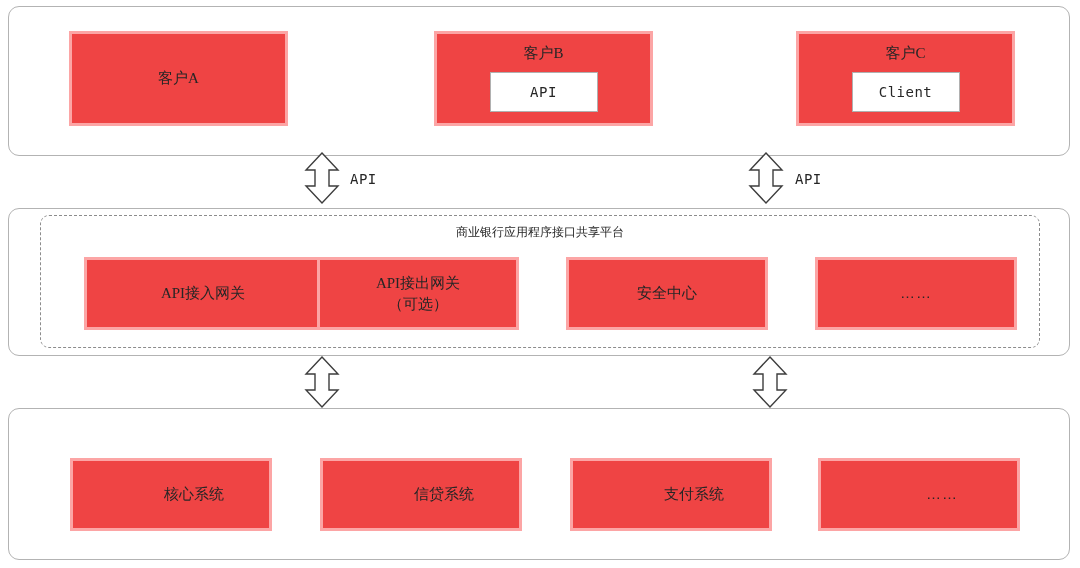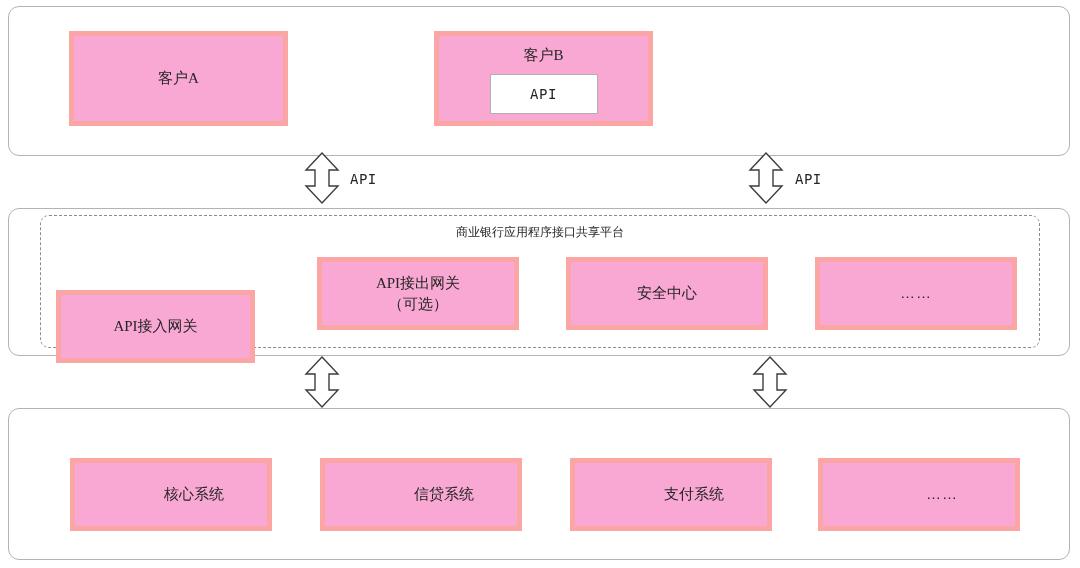--- a/index.html
+++ b/index.html
@@ -46,22 +46,22 @@
     height: 133px;
     border: 1px dashed #8c8c8c;
     border-radius: 9px;
     background: transparent;
   }
 
   
   .box {
     position: absolute;
     box-sizing: border-box;
-    border: 5px solid #fca5a5;
-    background: #f9a8d4;
+    border: 3px solid #fca5a5;
+    background: #ef4444;
     display: flex;
     align-items: center;
     justify-content: center;
     text-align: center;
     line-height: 1.35;
   }
   .box-label {
     display: block;
     white-space: pre-line;
   }
@@ -95,21 +95,21 @@
     align-items: center;
     justify-content: center;
     font-family: "DejaVu Sans Mono", "Liberation Mono", monospace;
     font-size: 14px;
     letter-spacing: 0.5px;
     color: #262626;
   }
 
   
   .module-box { top: 257px; height: 73px; font-size: 15px; }
-  .module-1 { left: 56px;  width: 199px; margin-top: 33px; }
+  .module-1 { left: 84px;  width: 238px; }
   .module-2 { left: 317px; width: 202px; }
   .module-3 { left: 566px; width: 202px; }
   .module-4 { left: 815px; width: 202px; }
 
   
   .system-box { top: 458px; height: 73px; font-size: 15px; padding-left: 46px; }
   .system-1 { left: 70px;  width: 202px; }
   .system-2 { left: 320px; width: 202px; }
   .system-3 { left: 570px; width: 202px; }
   .system-4 { left: 818px; width: 202px; }
@@ -162,20 +162,24 @@
 
   <div class="box client-box client-a">
     <span class="box-label">客户A</span>
   </div>
 
   <div class="box client-box client-b client-stack">
     <span class="client-caption">客户B</span>
     <span class="inner-box">API</span>
   </div>
 
+  <div class="box client-box client-c client-stack">
+    <span class="client-caption">客户C</span>
+    <span class="inner-box">Client</span>
+  </div>
 
   <div class="arrow arrow-top-left">
     <svg width="36" height="52" viewBox="0 0 36 52" xmlns="http://www.w3.org/2000/svg">
       <polygon points="18,1 34,18 25,18 25,34 34,34 18,51 2,34 11,34 11,18 2,18" fill="#ffffff" stroke="#3d3d3d" stroke-width="1.4" stroke-linejoin="miter"></polygon>
     </svg>
   </div>
   <div class="arrow-label arrow-label-left">API</div>
 
   <div class="arrow arrow-top-right">
     <svg width="36" height="52" viewBox="0 0 36 52" xmlns="http://www.w3.org/2000/svg">

